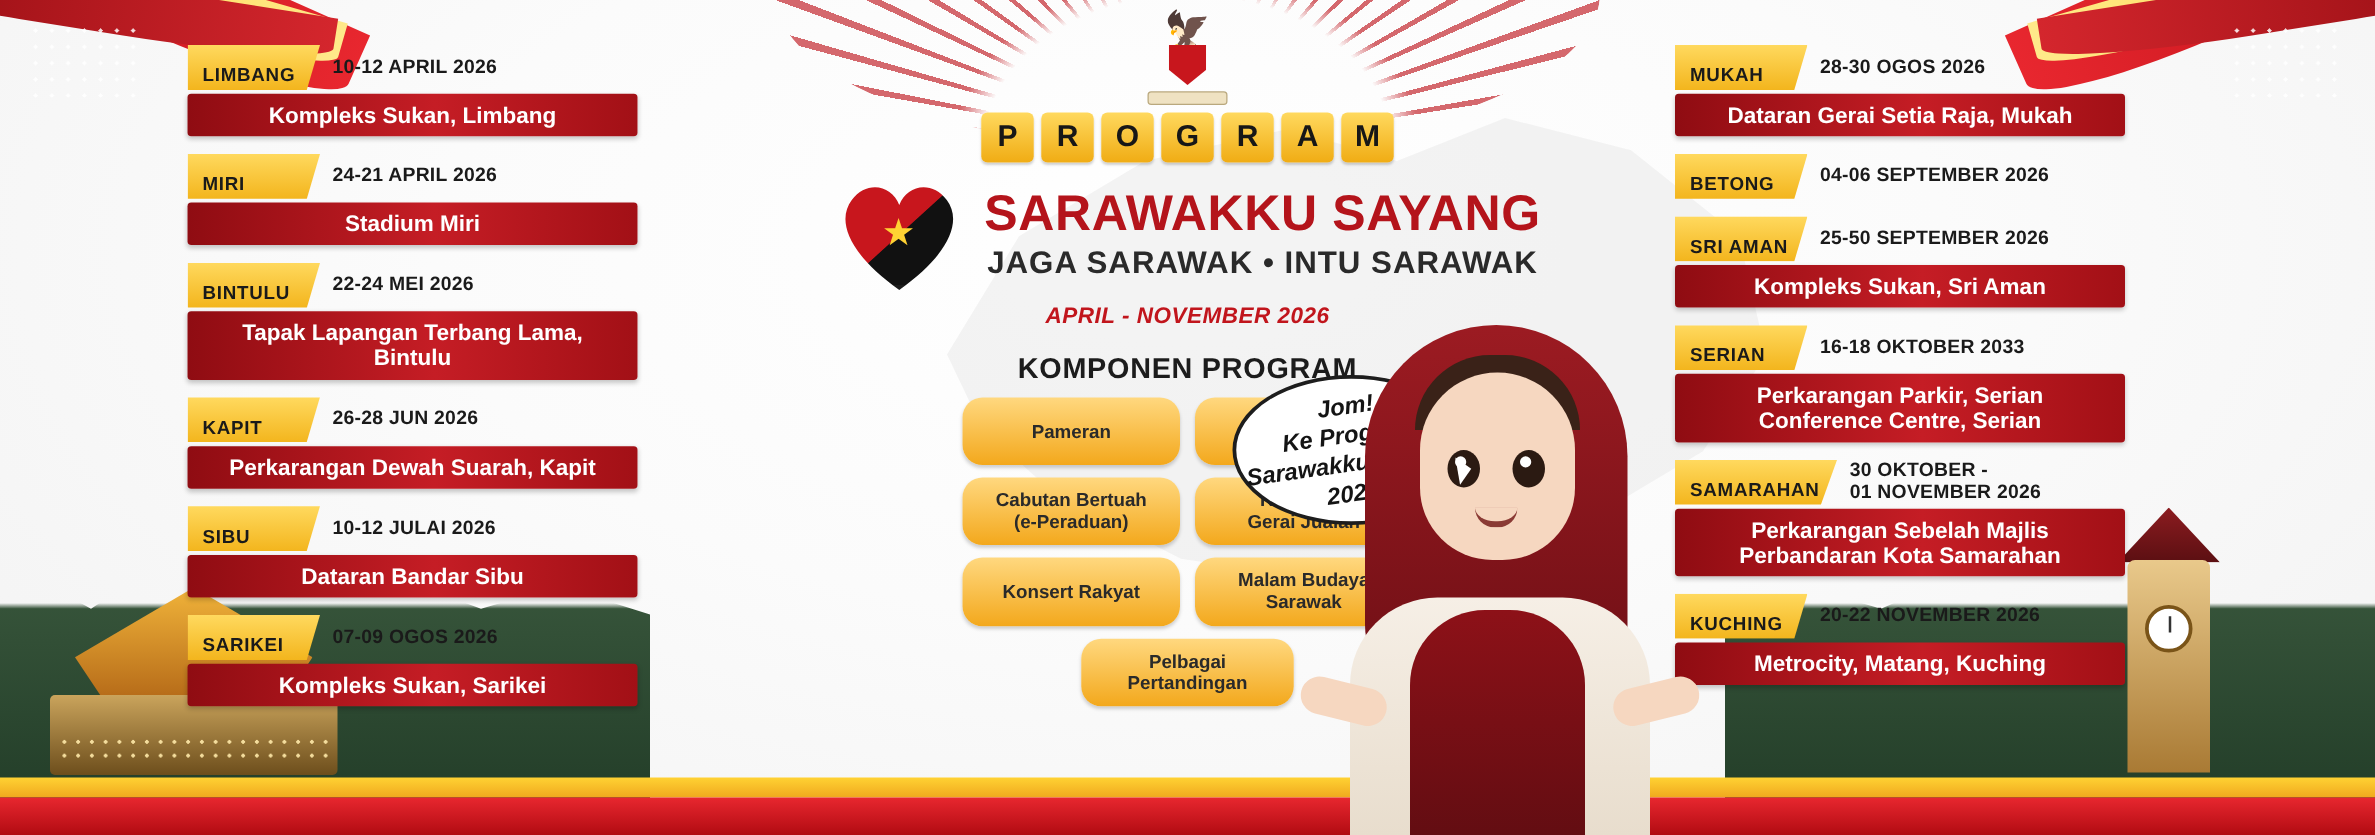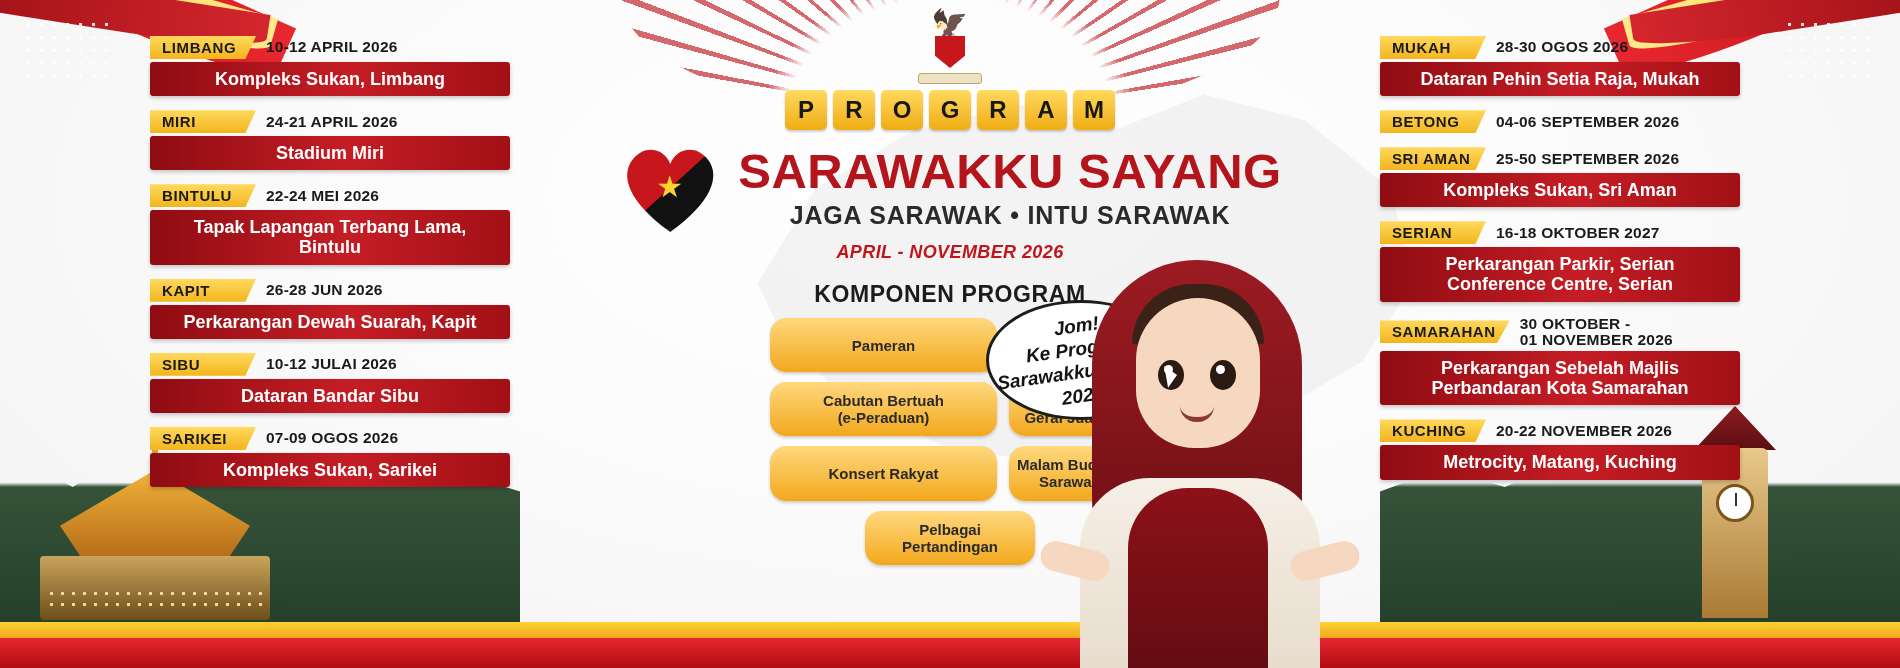--- a/index.html
+++ b/index.html
@@ -125,30 +125,30 @@
   .tower .clock:after {
     content: ""; position: absolute; left: 50%; top: 6px; width: 2px; height: 13px;
     background: #333; transform-origin: bottom center;
   }
 
   
   .col {
     position: absolute; top: 36px; width: 360px;
   }
   .col.left { left: 150px; }
-  .col.right { left: 1380px; }
+  .col.right { left: 1340px; }
 
   .event { position: relative; margin-bottom: 14px; }
   .ehead {
     display: flex; align-items: center; gap: 10px; margin-bottom: 3px;
   }
   .ecity {
     background: linear-gradient(180deg,#ffd95e,#f3b51d);
     color: #1a1a1a; font-weight: 700; font-size: 15px; letter-spacing: .6px;
-    padding: 3px 14px 3px 12px; min-width: 106px;
+    padding: 16px 14px 3px 12px; min-width: 106px;
     clip-path: polygon(0 0, 100% 0, 90% 100%, 0 100%);
   }
   .edate {
     color: #1a1a1a; font-weight: 700; font-size: 15.5px; letter-spacing: .2px;
     line-height: 1.05; white-space: pre-line;
   }
   .evenue {
     background: linear-gradient(90deg,#8f0c12 0%, #c51d25 55%, #a21016 100%);
     color: #fff; font-weight: 700; font-size: 18px; line-height: 1.12;
     padding: 7px 16px; border-radius: 3px;
@@ -204,36 +204,36 @@
   }
   .heartflag .tri-black {
     position: absolute; left: 8px; top: 8px; width: 88px; height: 80px;
     background: #111;
     clip-path: polygon(100% 0, 100% 100%, 0 100%);
   }
   .heartflag .star {
     position: absolute; left: 38px; top: 32px; color: #ffd233; font-size: 30px; line-height: 1;
   }
   .maintitle {
-    color: #b4141b; font-weight: 700; font-size: 49px; letter-spacing: .5px; line-height: 1;
+    color: #b4141b; font-weight: 700; font-size: 40px; letter-spacing: .5px; line-height: 1;
   }
   .subtitle {
     color: #2a2a2a; font-weight: 700; font-size: 25px; letter-spacing: .8px; margin-top: 5px;
   }
   .daterange {
     color: #c1151c; font-weight: 700; font-style: italic; font-size: 18px;
     margin-top: 6px; letter-spacing: .4px;
   }
 
   .komponen-title {
     color: #1c1c1c; font-weight: 700; font-size: 23px; letter-spacing: .6px;
     margin: 18px 0 10px;
   }
   .chips {
-    display: grid; grid-template-columns: 1fr; gap: 10px 12px;
+    display: grid; grid-template-columns: 1fr 1fr; gap: 10px 12px;
     width: 360px; margin: 4px auto;
   }
   .chip {
     background: linear-gradient(180deg,#ffd87f,#f3a81c);
     color: #2a2a2a; font-weight: 700; font-size: 15px; line-height: 1.14;
     border-radius: 16px; padding: 10px 8px; text-align: center;
     box-shadow: 0 2px 3px rgba(0,0,0,.18);
     display: flex; align-items: center; justify-content: center; min-height: 46px;
     white-space: pre-line;
   }
@@ -396,21 +396,21 @@
 
   </div>
 
   <div class="col right">
 
     <div class="event">
       <div class="ehead">
         <span class="ecity">MUKAH</span>
         <span class="edate">28-30 OGOS 2026</span>
       </div>
-      <div class="evenue">Dataran Pehin Setia Raja,
+      <div class="evenue">Dataran Gerai Setia Raja,
 Mukah</div>
     </div>
 
     <div class="event">
       <div class="ehead">
         <span class="ecity">BETONG</span>
         <span class="edate">04-06 SEPTEMBER 2026</span>
       </div>
     </div>
 
@@ -418,21 +418,21 @@
       <div class="ehead">
         <span class="ecity">SRI AMAN</span>
         <span class="edate">25-50 SEPTEMBER 2026</span>
       </div>
       <div class="evenue">Kompleks Sukan, Sri Aman</div>
     </div>
 
     <div class="event">
       <div class="ehead">
         <span class="ecity">SERIAN</span>
-        <span class="edate">16-18 OKTOBER 2027</span>
+        <span class="edate">16-18 OKTOBER 2033</span>
       </div>
       <div class="evenue">Perkarangan Parkir, Serian
 Conference Centre, Serian</div>
     </div>
 
     <div class="event">
       <div class="ehead">
         <span class="ecity">SAMARAHAN</span>
         <span class="edate">30 OKTOBER -
 01 NOVEMBER 2026</span>

